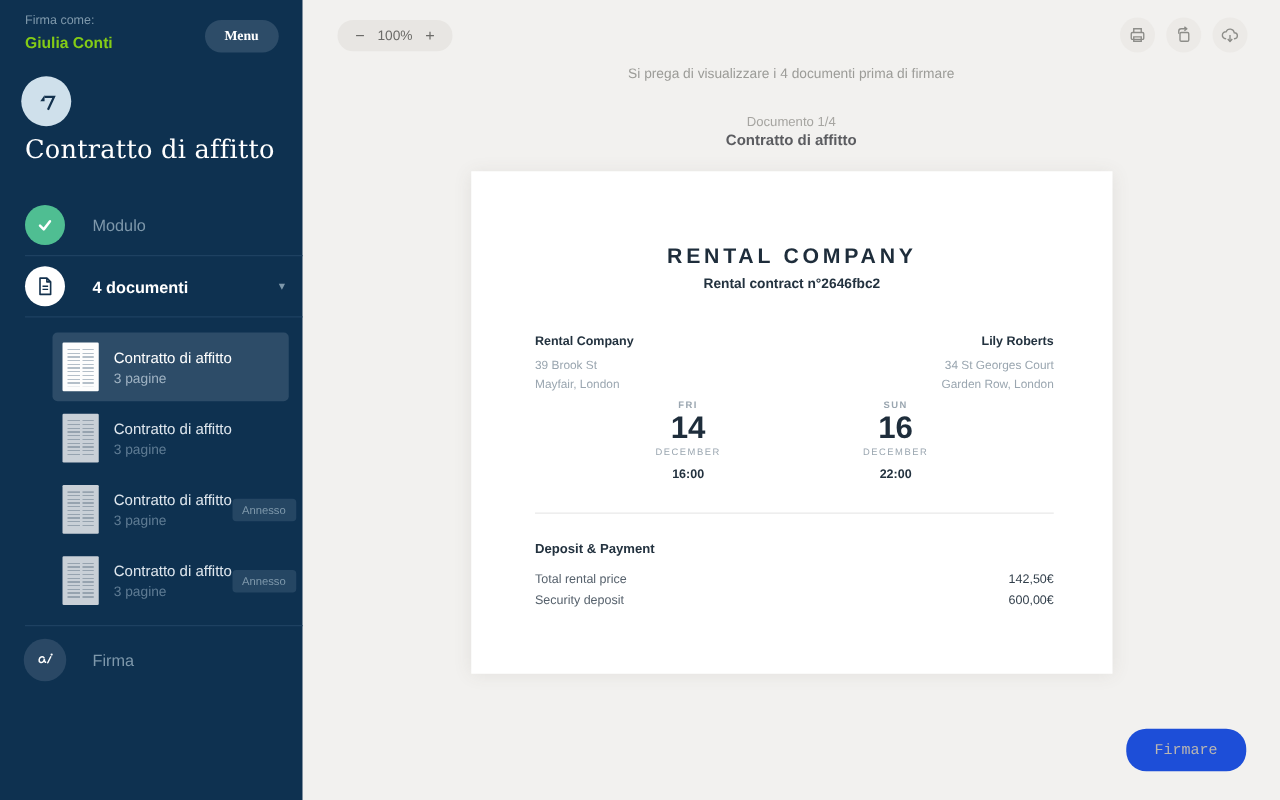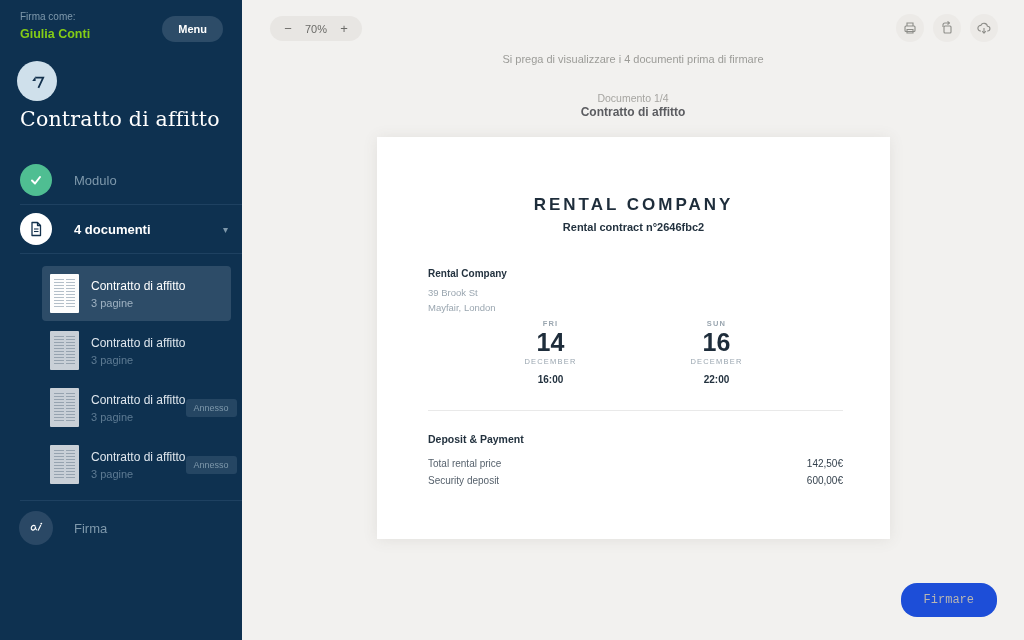--- a/index.html
+++ b/index.html
@@ -5,21 +5,21 @@
   html,body{margin:0;padding:0;}
   body{width:1024px;height:640px;font-family:"Liberation Sans",sans-serif;-webkit-font-smoothing:antialiased;}
   .app{position:relative;width:1024px;height:640px;background:#f2f1ef;overflow:hidden;}
 
   
   .sidebar{position:absolute;left:0;top:0;width:242px;height:640px;background:#0e3150;color:#fff;}
   .sign-as{position:absolute;left:20px;top:11px;}
   .sign-as-label{font-size:10px;color:#7e98ab;margin-bottom:5px;}
   .user-name{font-size:12.5px;font-weight:bold;color:#84cc16;}
   .menu-btn{position:absolute;right:19px;top:16px;background:#2d4c68;color:#fff;border:none;
-    border-radius:14px;padding:7px 16px;font-size:11px;font-weight:bold;font-family:Liberation Sans, sans-serif;cursor:pointer;}
+    border-radius:14px;padding:7px 16px;font-size:11px;font-weight:bold;font-family:Liberation Serif, serif;cursor:pointer;}
   .logo{position:absolute;left:17px;top:61px;width:40px;height:40px;border-radius:50%;background:#cfe0eb;
     display:flex;align-items:center;justify-content:center;}
   .sidebar-title{position:absolute;left:20px;top:107px;margin:0;font-family:"DejaVu Serif","Liberation Serif",serif;
     font-weight:normal;font-size:20.5px;color:#fff;letter-spacing:0.2px;}
   .module-row{position:absolute;left:20px;top:164px;display:flex;align-items:center;}
   .check-circle{width:32px;height:32px;border-radius:50%;background:#4fbe92;display:flex;align-items:center;justify-content:center;}
   .module-label{margin-left:22px;font-size:13px;color:#7e98ab;}
   .divider{position:absolute;left:20px;right:0;height:1px;background:#1e4161;}
   .d1{top:204px;} .d2{top:253px;} .d3{top:500px;}
   .docs-header{position:absolute;left:20px;top:213px;right:14px;display:flex;align-items:center;cursor:pointer;}
@@ -189,21 +189,21 @@
         </svg>
       </span>
       <span class="firma-label">Firma</span>
     </div>
   </aside>
 
   <main>
 
     <div class="zoom-pill">
       <button class="zoom-btn">−</button>
-      <span class="zoom-level">70%</span>
+      <span class="zoom-level">100%</span>
       <button class="zoom-btn">+</button>
     </div>
 
     <div class="top-icons">
       <button class="icon-btn">
         <svg width="16" height="16" viewBox="0 0 16 16">
           <rect x="3" y="6" width="10" height="5.5" rx="1" fill="none" stroke="#8d8d89" stroke-width="1.1"></rect>
           <path d="M5 6 V3 h6 v3" fill="none" stroke="#8d8d89" stroke-width="1.1"></path>
           <path d="M5 9.5 h6 v3.5 h-6 z" fill="none" stroke="#8d8d89" stroke-width="1.1"></path>
         </svg>
@@ -230,20 +230,25 @@
 
     <section class="page">
       <div class="company">RENTAL COMPANY</div>
       <div class="contract-no">Rental contract n°2646fbc2</div>
 
       <div class="parties">
         <div class="party from">
           <div class="party-name">Rental Company</div>
           <div class="party-line">39 Brook St</div>
           <div class="party-line">Mayfair, London</div>
+        </div>
+        <div class="party to">
+          <div class="party-name">Lily Roberts</div>
+          <div class="party-line">34 St Georges Court</div>
+          <div class="party-line">Garden Row, London</div>
         </div>
       </div>
 
       <div class="dates">
         <div class="date-col">
           <div class="d-day">FRI</div>
           <div class="d-num">14</div>
           <div class="d-month">DECEMBER</div>
           <div class="d-time">16:00</div>
         </div>

